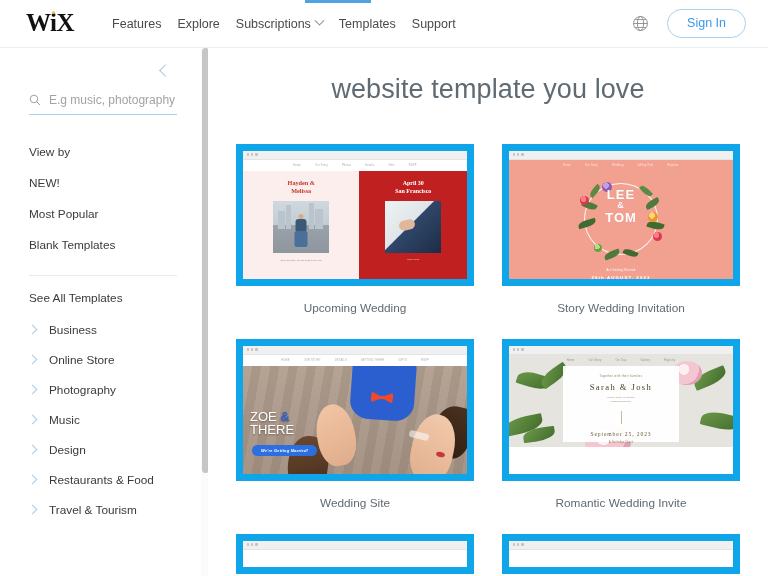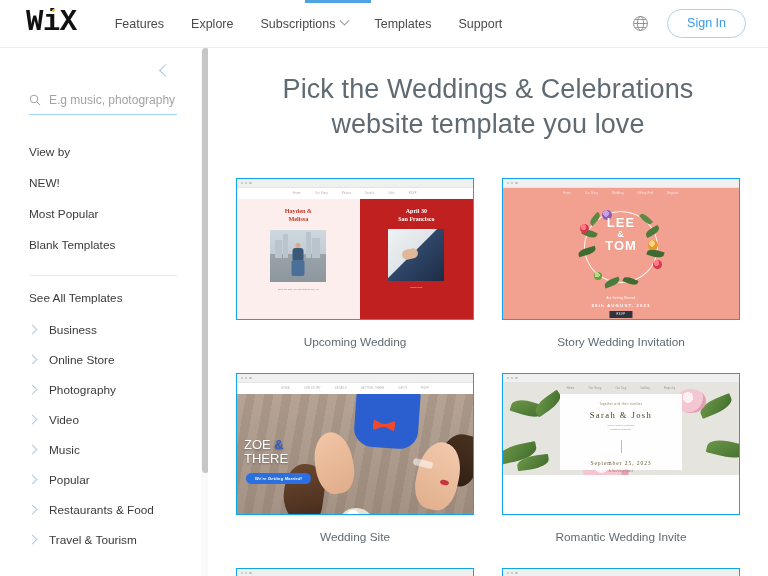--- a/index.html
+++ b/index.html
@@ -24,33 +24,33 @@
   #header {
     position: relative;
     height: 48px;
     background: #fff;
     border-bottom: 1px solid #eceff1;
     display: flex; align-items: center;
     padding: 0 22px 0 26px;
     z-index: 20;
   }
   #logo {
-    font-family: Liberation Mono, monospace;
-    font-weight: 700; font-size: 29px;
+    font-family: Liberation Serif, serif;
+    font-weight: 700; font-size: 25px;
     letter-spacing: -0.5px;
     color: #111; line-height: 1;
     position: relative; top: -1px;
     margin-right: 38px;
   }
   #logo .dot {
     position: absolute; top: 1px; left: 26px;
     width: 3px; height: 3px; border-radius: 50%;
     background: #f5c242;
   }
-  .nav-list { display: flex; align-items: center; gap: 27px; }
+  .nav-list { display: flex; align-items: center; gap: 16px; }
   .nav-item {
     font-size: 12.5px; color: #4a4a4a;
     cursor: pointer; white-space: nowrap;
     display: flex; align-items: center; gap: 5px;
   }
   .chev-sm {
     display: inline-block;
     width: 7px; height: 7px;
     border-right: 1.2px solid #8d8d8d;
     border-bottom: 1.2px solid #8d8d8d;
@@ -180,21 +180,21 @@
   #grid {
     display: grid;
     grid-template-columns: 1fr 1fr;
     gap: 0px 28px;
     padding: 37px 28px 0 28px;
   }
   .card { cursor: pointer; }
   .thumb {
     width: 100%; height: 142px;
     background: #fff;
-    border: 1px solid #0ea5e9;
+    border: 7px solid #0ea5e9;
     overflow: hidden;
     position: relative;
   }
   .card-label {
     text-align: center;
     font-size: 11.8px;
     color: #5f6a72;
     padding: 15px 0 24px 0;
   }
   
@@ -434,50 +434,45 @@
       <div class="cat-row">
         <span class="ci"></span>
         <span>Online Store</span>
       </div>
       <div class="cat-row">
         <span class="ci"></span>
         <span>Photography</span>
       </div>
       <div class="cat-row">
         <span class="ci"></span>
-        <span>Video</span>
+        <span>Music</span>
       </div>
       <div class="cat-row">
         <span class="ci"></span>
-        <span>Music</span>
-      </div>
-      <div class="cat-row">
-        <span class="ci"></span>
-        <span>Popular</span>
+        <span>Design</span>
       </div>
       <div class="cat-row">
         <span class="ci"></span>
         <span>Restaurants &amp; Food</span>
       </div>
       <div class="cat-row">
         <span class="ci"></span>
         <span>Travel &amp; Tourism</span>
       </div>
 
     </div>
 
     <div id="side-scroll-track">
       <div id="side-scroll-thumb"></div>
     </div>
   </div>
 
   <div id="main">
 
     <div id="page-title">
-      <div>Pick the Weddings &amp; Celebrations</div>
       <div>website template you love</div>
     </div>
 
     <div id="grid">
 
       <div class="card">
         <div class="thumb">
           <div class="chrome">
               <b></b>
               <b></b>

